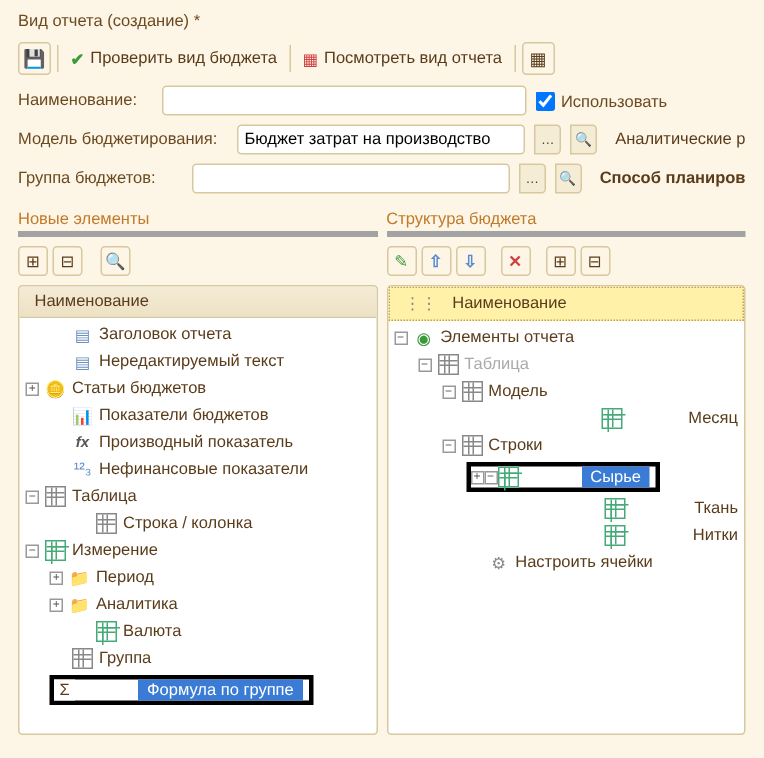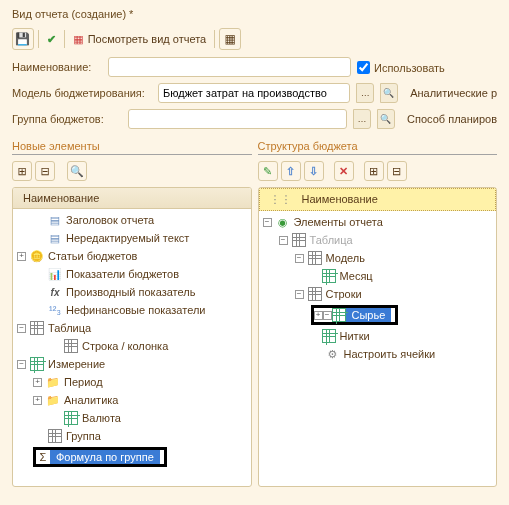--- a/index.html
+++ b/index.html
@@ -10,63 +10,64 @@
   .icon-btn { width: 22px; height: 22px; border: 1px solid #d8c8a0; border-radius: 3px; background: #fdf5e6; display: inline-flex; align-items: center; justify-content: center; cursor: pointer; font-size: 12px; }
   .tb-link { display: inline-flex; align-items: center; gap: 4px; padding: 2px 4px; cursor: pointer; color: #5a3c1a; }
   .sep { width: 1px; height: 18px; background: #d8c8a0; }
   .form-row { display: flex; align-items: center; gap: 6px; padding: 3px 12px; }
   .form-row label { color: #6b4a1f; width: 140px; flex-shrink: 0; }
   .txt { border: 1px solid #d8c8a0; border-radius: 3px; height: 20px; padding: 0 4px; background: #fff; font-size: 11px; }
   .select-btn { width: 18px; height: 20px; border: 1px solid #d8c8a0; border-radius: 0 3px 3px 0; background: #f5ecd6; cursor: pointer; font-size: 9px; display: inline-flex; align-items: center; justify-content: center; }
   .chk { display: inline-flex; align-items: flex-end; gap: 4px; cursor: pointer; }
   .cols { display: flex; gap: 6px; padding: 0 12px; }
   .col { flex: 1; }
-  .section-title { color: #c07a2a; font-size: 11px; padding: 8px 0 2px; border-bottom: 1px solid #a3a3a3; margin-bottom: 4px; }
+  .section-title { color: #c07a2a; font-size: 11px; padding: 8px 0 2px; border-bottom: 4px solid #a3a3a3; margin-bottom: 4px; }
   .mini-tb { display: flex; gap: 3px; padding: 2px 0 6px; }
   .mini-tb .ib { width: 20px; height: 20px; border: 1px solid #d8c8a0; border-radius: 3px; background: #fdf5e6; display: inline-flex; align-items: center; justify-content: center; cursor: pointer; font-size: 11px; }
   .tree-panel { border: 1px solid #d8c8a0; background: #fff; border-radius: 3px; min-height: 300px; overflow: hidden; }
   .tree-hdr { background: linear-gradient(#f5ecd6,#ede1c4); padding: 4px 10px; color: #5a3c1a; border-bottom: 1px solid #d8c8a0; }
   .tree { padding: 2px 0; }
   .node { display: flex; align-items: center; gap: 4px; padding: 2px 4px; white-space: nowrap; min-height: 18px; }
   .indent0 { padding-left: 4px; }
   .indent1 { padding-left: 20px; }
   .indent2 { padding-left: 36px; }
   .indent3 { padding-left: 52px; }
-  .indent4 { padding-left: 48px; }
+  .indent4 { padding-left: 88px; justify-content: space-between; }
   .exp { width: 9px; height: 9px; border: 1px solid #999; background: #fff; display: inline-flex; align-items: center; justify-content: center; font-size: 8px; line-height: 1; cursor: pointer; color: #555; }
   .exp-sp { width: 11px; display: inline-block; }
   .ic { width: 14px; height: 14px; display: inline-flex; align-items: center; justify-content: center; font-size: 11px; }
   .ic-doc { color: #6b8fbf; }
   .ic-fx { font-style: italic; font-weight: bold; color: #555; font-size: 10px; }
   .ic-grid { background: #fff; border: 1px solid #888; position: relative; }
   .ic-grid::before { content:""; position:absolute; left: 3px; top:0; bottom:0; width:1px; background:#888; box-shadow: 3px 0 #888; }
   .ic-grid::after { content:""; position:absolute; top: 3px; left:0; right:0; height:1px; background:#888; box-shadow: 0 3px #888; }
   .ic-grid.c { border-color: #4a7; } .ic-grid.c::before, .ic-grid.c::after { background:#4a7; box-shadow: 3px 0 #4a7, 0 3px #4a7; }
   .ic-folder { color: #e6b64a; }
   .sel { background: #fff2a8; border: 1px dotted #c0a050; }
   .hl-box { border: 3px solid #000; display: inline-flex; align-items: center; padding: 0 4px 0 0; }
-  .hl-box .node-inner { display: flex; align-items: center; gap: 4px; background: #3a7bd5; color: #fff; padding: 1px 6px; }
+  .hl-box .node-inner { display: flex; align-items: center; gap: 4px; background: #3a7bd5; color: #fff; padding: 1px 6px; margin-left: 42px; }
   .rt { color: #aaa; }
   .gear { color: #888; }
   .magnifier { color: #5a8bd0; }
   .arrow-up { color: #5a8bd0; font-weight: bold; }
   .arrow-dn { color: #5a8bd0; font-weight: bold; }
   .green-chk { color: #3a9a3a; font-weight: bold; }
   .red-x { color: #d04040; font-weight: bold; }
 </style>
 </head>
 <body>
 
 <div class="window-title">Вид отчета (создание) *</div>
 
 <div class="toolbar">
   <span class="icon-btn">💾</span>
   <span class="sep"></span>
   <span class="tb-link">
       <span class="green-chk">✔</span>
+      <span>Проверить вид бюджета</span>
     </span>
   <span class="sep"></span>
   <span class="tb-link">
       <span style="color:#d04040;">▦</span>
       <span>Посмотреть вид отчета</span>
     </span>
   <span class="sep"></span>
   <span class="icon-btn">▦</span>
 </div>
 
@@ -85,21 +86,21 @@
   <span class="select-btn">…</span>
   <span class="select-btn magnifier">🔍</span>
   <span style="margin-left:6px;">Аналитические р</span>
 </div>
 
 <div class="form-row">
   <label style="width:110px;">Группа бюджетов:</label>
   <input class="txt" style="flex: 1 1 0%;" value="">
   <span class="select-btn">…</span>
   <span class="select-btn magnifier">🔍</span>
-  <span style="margin-left:6px;">Способ планиров</span>
+  <span style="margin-left:6px;font-weight:bold;">Способ планиров</span>
 </div>
 
 <div class="cols">
   <div class="col">
     <div class="section-title">Новые элементы</div>
     <div class="mini-tb">
       <span class="ib">⊞</span>
       <span class="ib">⊟</span>
       <span style="width:6px;"></span>
       <span class="ib magnifier">🔍</span>
@@ -233,20 +234,25 @@
             <span class="exp">−</span>
             <span class="ic ic-grid c"></span>
             <span class="node-inner">
                 <span>Сырье</span>
               </span>
           </span>
         </div>
         <div class="node indent4">
             <span class="exp-sp"></span>
             <span class="ic ic-grid c"></span>
+            <span>Ткань</span>
+          </div>
+        <div class="node indent4">
+            <span class="exp-sp"></span>
+            <span class="ic ic-grid c"></span>
             <span>Нитки</span>
           </div>
         <div class="node indent3">
             <span class="exp-sp"></span>
             <span class="ic gear">⚙</span>
             <span>Настроить ячейки</span>
           </div>
       </div>
     </div>
   </div>

